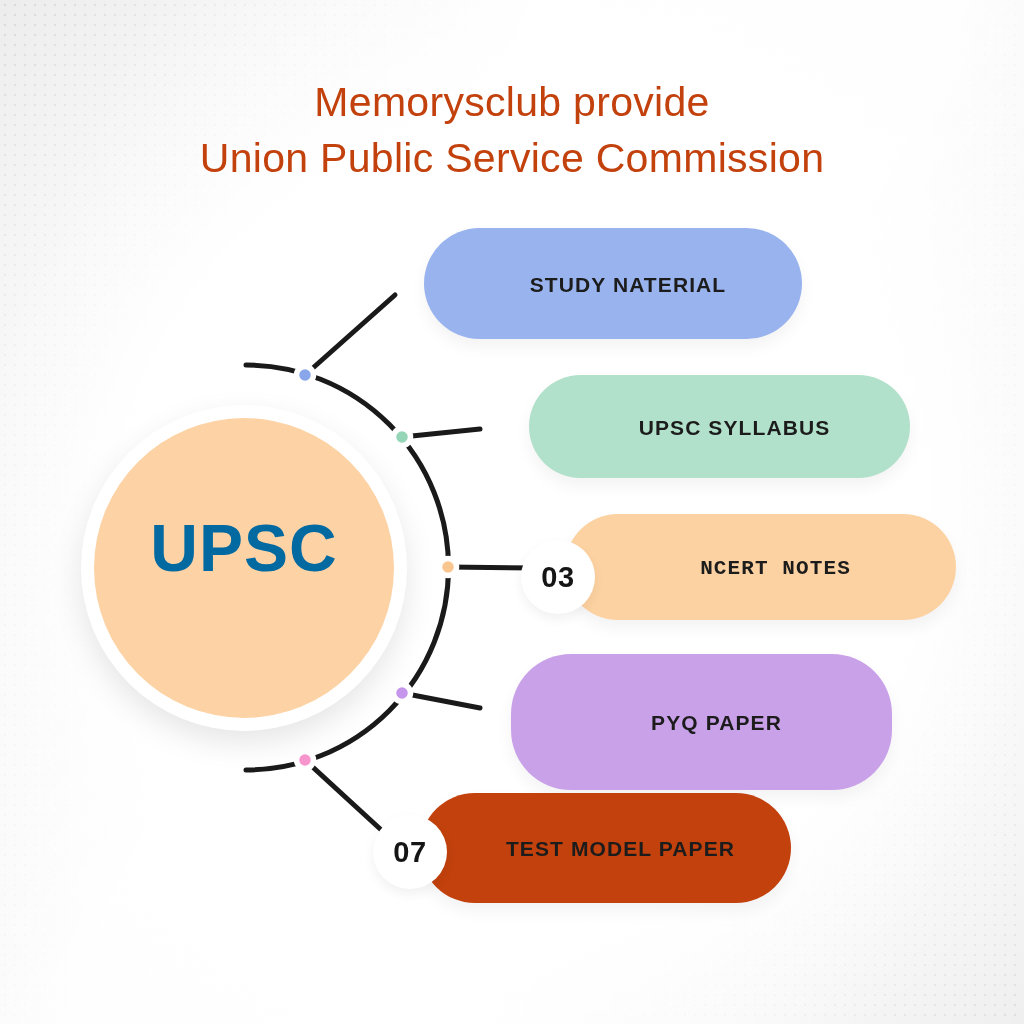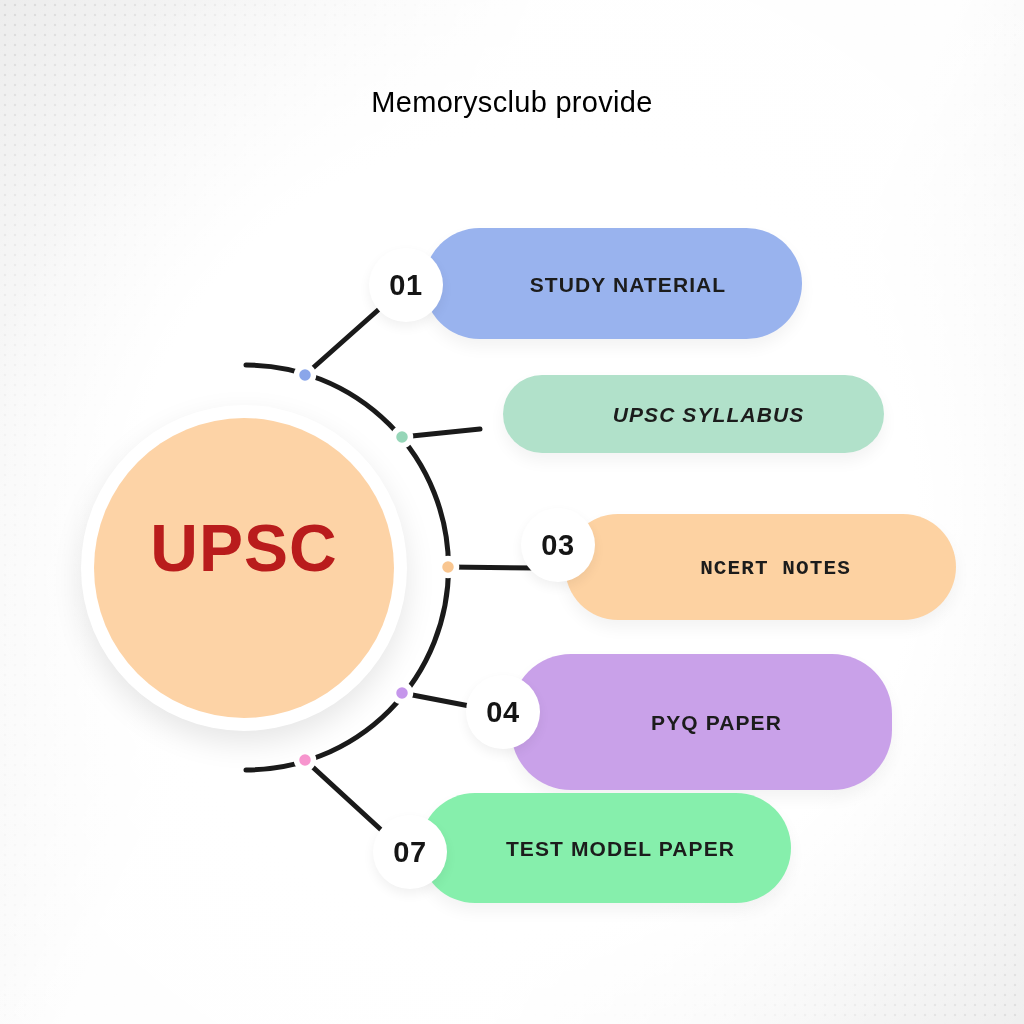--- a/index.html
+++ b/index.html
@@ -19,93 +19,94 @@
   
   .bg-light {
     position:absolute; inset:0;
     background:
       radial-gradient(circle 760px at 51% 52%, #ffffff 0%, #ffffff 52%, rgba(255,255,255,0) 100%),
       linear-gradient(115deg, rgba(255,255,255,0) 10%, rgba(255,255,255,0.95) 36%, rgba(255,255,255,0.95) 64%, rgba(255,255,255,0) 90%);
   }
   .title {
     position:absolute; left:0; right:0; top:74px;
     text-align:center;
-    font-size:29px; line-height:56px;
+    font-size:41px; line-height:56px;
     letter-spacing:0.3px;
-    color:#000000;
+    color:#c2410c;
     z-index:4;
   }
   .connectors {
     position:absolute; left:0; top:0;
     z-index:1;
   }
   .hub {
     position:absolute; left:81px; top:405px;
     width:326px; height:326px;
     background:#ffffff; border-radius:50%;
     box-shadow: 0 12px 30px rgba(0,0,0,0.10);
     z-index:2;
   }
   .hub-inner {
     position:absolute; inset:13px;
     border-radius:50%;
     display:flex; align-items:center; justify-content:center;
   }
   .hub-label {
     font-size:66px; font-weight:700; letter-spacing:1px;
-    color:#b91c1c;
+    color:#0369a1;
     transform: translateY(-20px);
   }
   .pill {
     position:absolute;
     border-radius:60px;
     display:flex; align-items:center; justify-content:center;
     box-shadow: 0 8px 16px rgba(0,0,0,0.05);
     z-index:2;
   }
   .pill-label {
     font-size:21px; font-weight:700; letter-spacing:1.1px;
     color:#1c1c1c;
     transform: translateY(-13px);
     padding-left:30px;
     white-space:nowrap;
     margin-top:28px;
   }
   .pill-1 { left:424px; top:228px; width:378px; height:111px; }
-  .pill-2 { left:503px; top:375px; width:381px; height:78px;font-style:italic; }
+  .pill-2 { left:529px; top:375px; width:381px; height:103px; }
   .pill-3 { left:565px; top:514px; width:391px; height:106px; }
   .pill-4 { left:511px; top:654px; width:381px; height:136px; }
   .pill-5 { left:420px; top:793px; width:371px; height:110px; }
   .num {
     position:absolute;
     width:74px; height:74px;
     background:#ffffff; border-radius:50%;
     display:flex; align-items:center; justify-content:center;
     box-shadow: 0 5px 12px rgba(0,0,0,0.06);
     z-index:3;
   }
   .num-label {
     font-size:29px; font-weight:600; letter-spacing:0.5px;
     color:#151515;
   }
   .num-1 { left:369px; top:248px; }
   .num-2 { left:465px; top:390px; }
-  .num-3 { left:521px; top:508px;text-align:right; }
+  .num-3 { left:521px; top:540px;text-align:right; }
   .num-4 { left:466px; top:675px; }
   .num-5 { left:373px; top:815px; }
 </style>
 </head>
 <body>
 
 <div class="canvas">
   <div class="bg-dots"></div>
   <div class="bg-light"></div>
 
   <header class="title">
     <div>Memorysclub provide</div>
+    <div>Union Public Service Commission</div>
   </header>
 
   <svg class="connectors" width="1024" height="1024" viewBox="0 0 1024 1024">
     <g fill="none" stroke-width="5" stroke-linecap="round" stroke="#1a1a1a">
       <path d="M 246 365 A 202.5 202.5 0 0 1 246 770"></path>
       <line x1="305" y1="375" x2="395" y2="295"></line>
       <line x1="402" y1="437" x2="480" y2="429"></line>
       <line x1="448" y1="567" x2="535" y2="568"></line>
       <line x1="402" y1="693" x2="480" y2="708"></line>
       <line x1="305" y1="760" x2="390" y2="838"></line>
@@ -130,29 +131,23 @@
   </div>
   <div class="pill pill-2" style="background-color: rgb(177, 225, 202);">
     <span class="pill-label">UPSC SYLLABUS</span>
   </div>
   <div class="pill pill-3" style="background-color: rgb(253, 210, 162); font-family: Liberation Mono, monospace;">
     <span class="pill-label">NCERT NOTES</span>
   </div>
   <div class="pill pill-4" style="background-color: rgb(201, 161, 233);">
     <span class="pill-label">PYQ PAPER</span>
   </div>
-  <div class="pill pill-5" style="background-color: #86efac; text-align: center;">
+  <div class="pill pill-5" style="background-color: #c2410c; text-align: center;">
     <span class="pill-label">TEST MODEL PAPER</span>
   </div>
 
-  <div class="num num-1">
-    <span class="num-label">01</span>
-  </div>
   <div class="num num-3">
     <span class="num-label">03</span>
-  </div>
-  <div class="num num-4">
-    <span class="num-label">04</span>
   </div>
   <div class="num num-5">
     <span class="num-label">07</span>
   </div>
 </div>
 
 </body></html>

